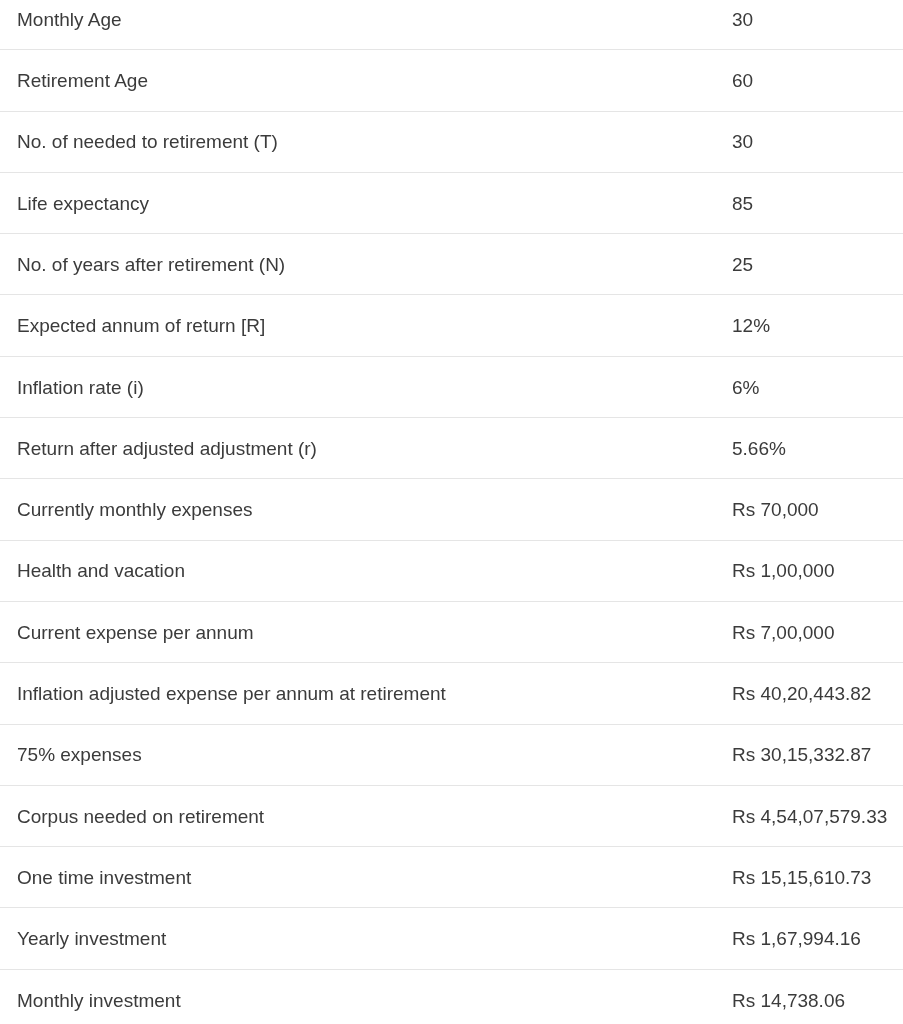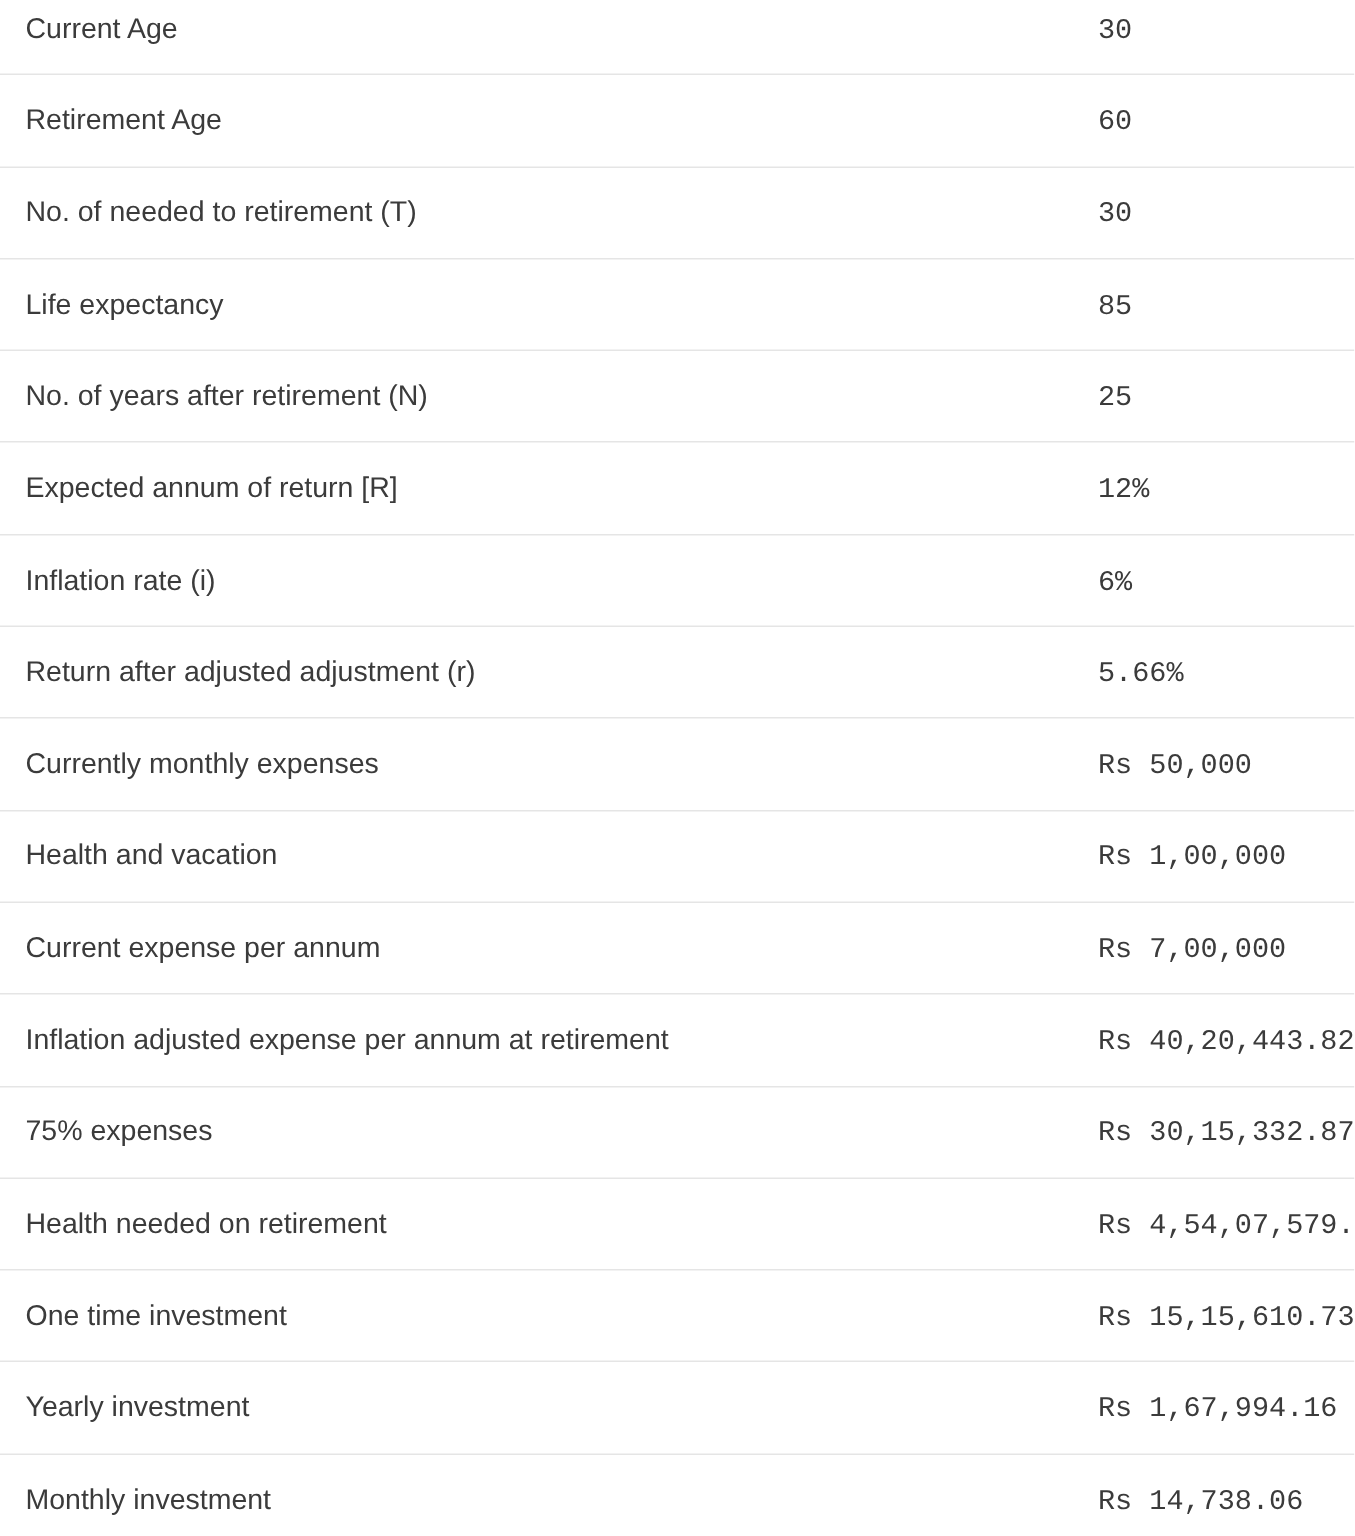--- a/index.html
+++ b/index.html
@@ -35,29 +35,28 @@
     line-height: 1.2;
     color: #3b3b3b;
     white-space: nowrap;
     overflow: hidden;
   }
   .cell.label {
     padding-left: 17px;
   }
   .cell.value {
     padding-right: 10px;
-    font-family: Liberation Mono, monospace;
   }
 </style>
 </head>
 <body>
 
 <div class="table" id="table">
   <div class="row">
-    <div class="cell label">Current Age</div>
+    <div class="cell label">Monthly Age</div>
     <div class="cell value">30</div>
   </div>
 
   <div class="row">
     <div class="cell label">Retirement Age</div>
     <div class="cell value">60</div>
   </div>
 
   <div class="row">
     <div class="cell label">No. of needed to retirement (T)</div>
@@ -84,21 +83,21 @@
     <div class="cell value">6%</div>
   </div>
 
   <div class="row">
     <div class="cell label">Return after adjusted adjustment (r)</div>
     <div class="cell value">5.66%</div>
   </div>
 
   <div class="row">
     <div class="cell label">Currently monthly expenses</div>
-    <div class="cell value">Rs 50,000</div>
+    <div class="cell value">Rs 70,000</div>
   </div>
 
   <div class="row">
     <div class="cell label">Health and vacation</div>
     <div class="cell value">Rs 1,00,000</div>
   </div>
 
   <div class="row">
     <div class="cell label">Current expense per annum</div>
     <div class="cell value">Rs 7,00,000</div>
@@ -108,21 +107,21 @@
     <div class="cell label">Inflation adjusted expense per annum at retirement</div>
     <div class="cell value">Rs 40,20,443.82</div>
   </div>
 
   <div class="row">
     <div class="cell label">75% expenses</div>
     <div class="cell value">Rs 30,15,332.87</div>
   </div>
 
   <div class="row">
-    <div class="cell label">Health needed on retirement</div>
+    <div class="cell label">Corpus needed on retirement</div>
     <div class="cell value">Rs 4,54,07,579.33</div>
   </div>
 
   <div class="row">
     <div class="cell label">One time investment</div>
     <div class="cell value">Rs 15,15,610.73</div>
   </div>
 
   <div class="row">
     <div class="cell label">Yearly investment</div>

